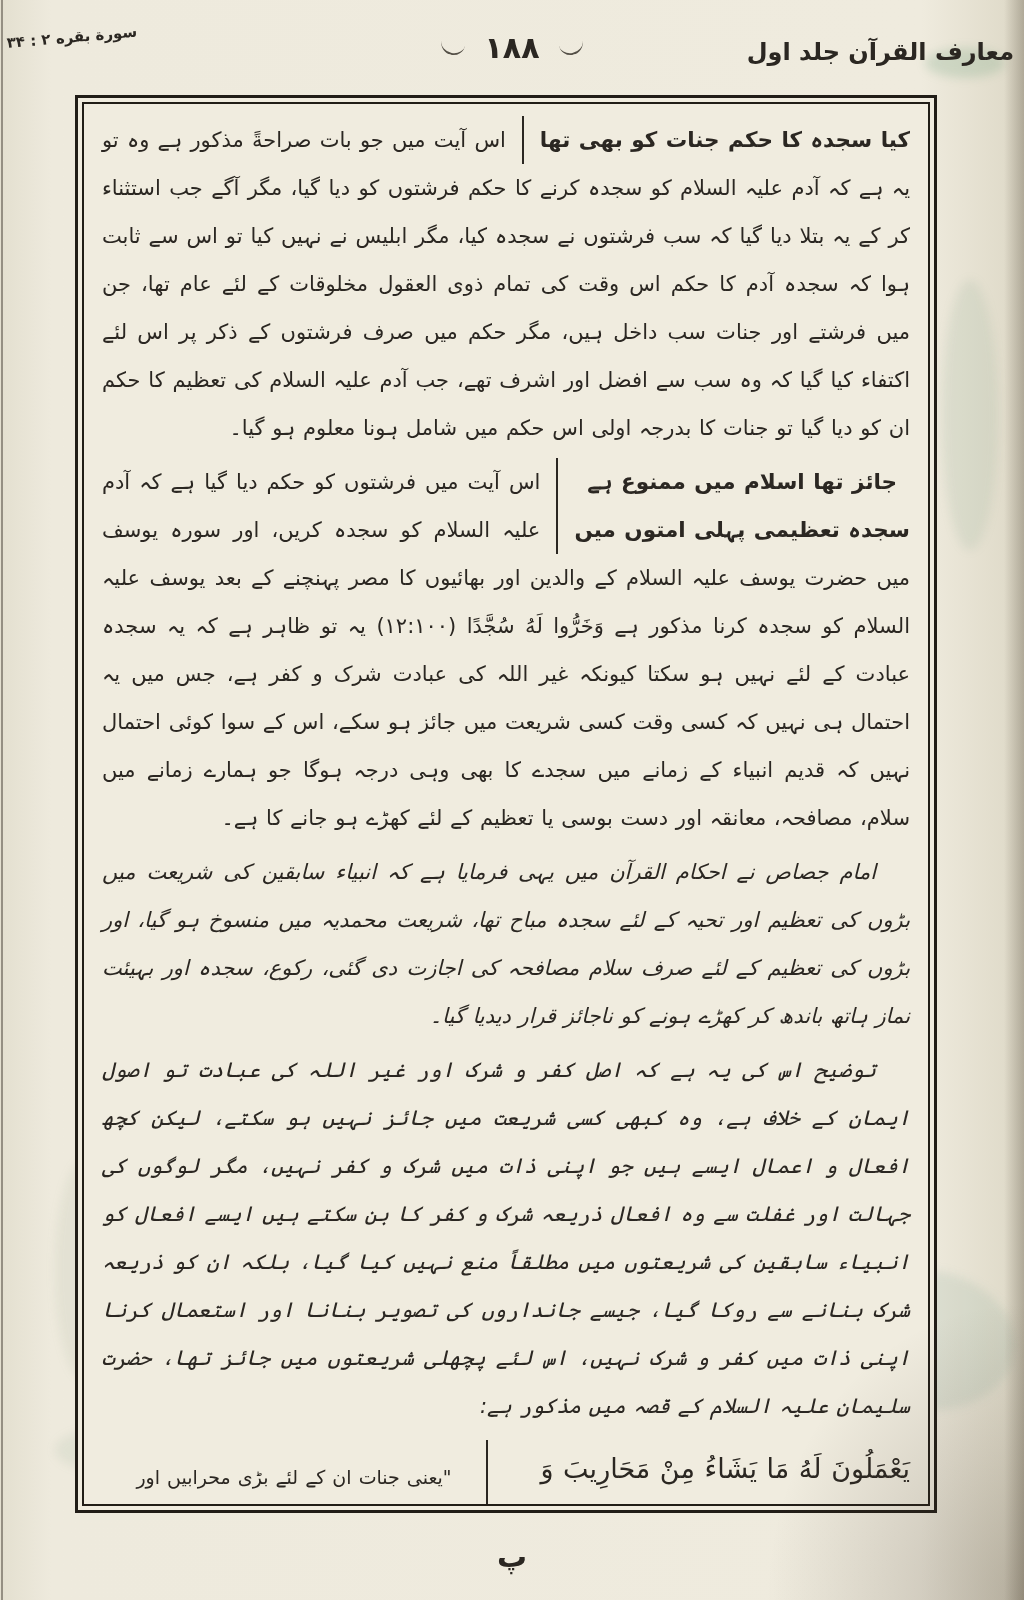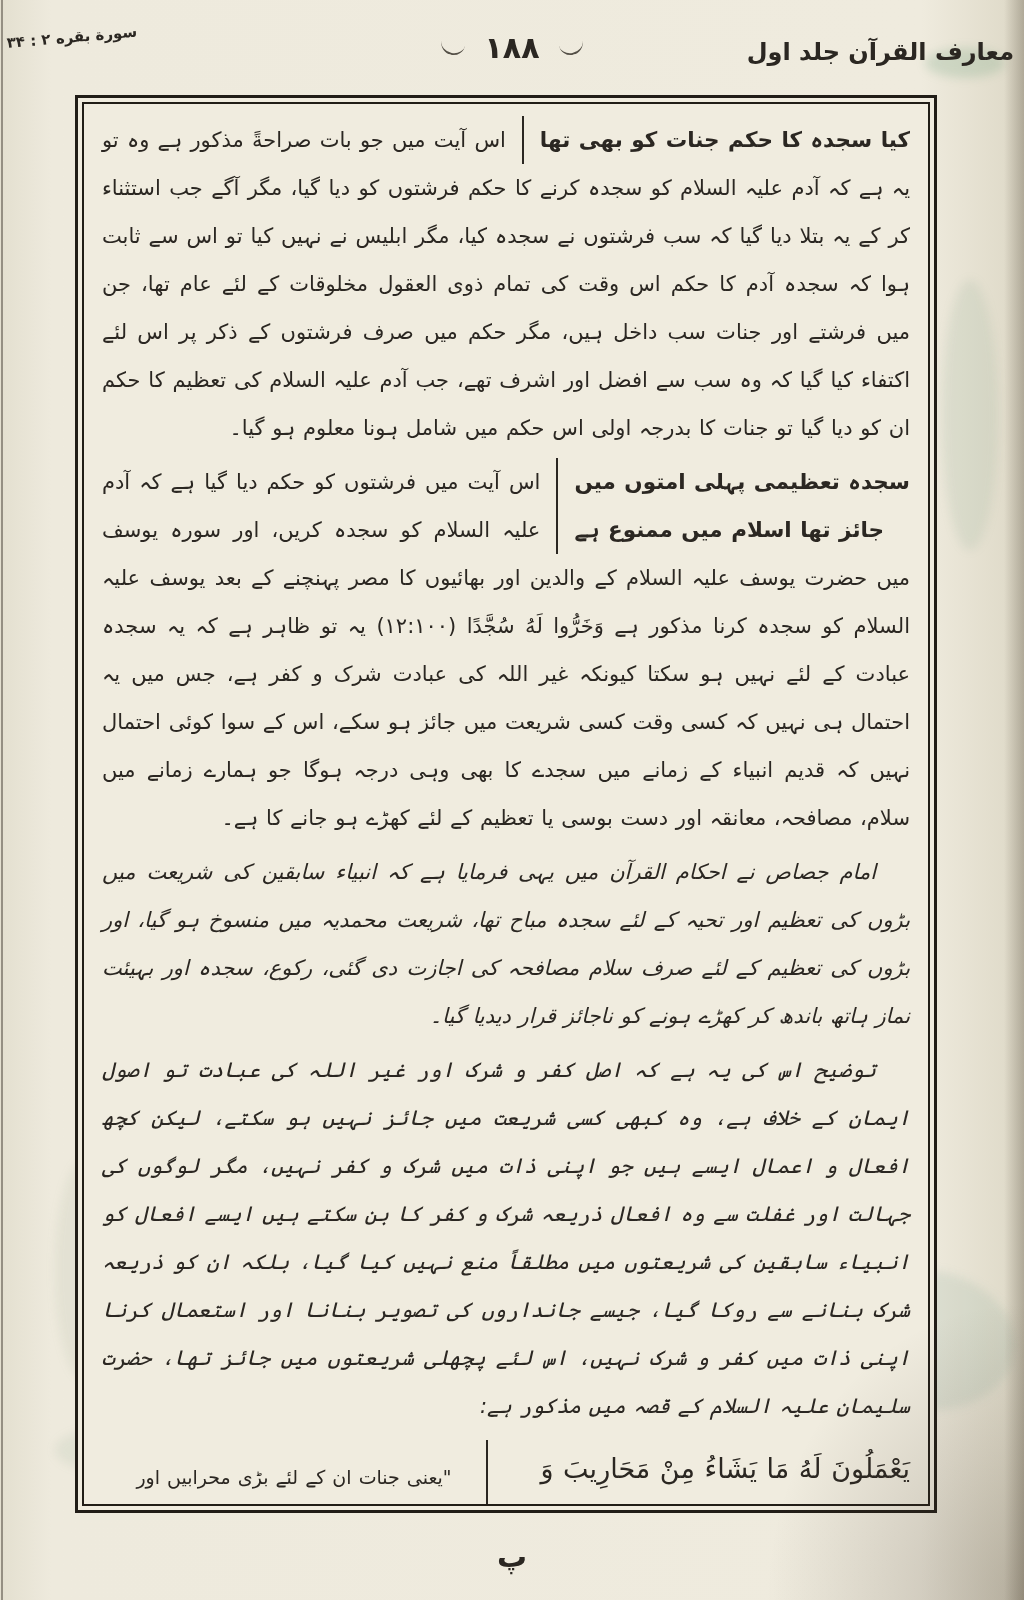--- a/index.html
+++ b/index.html
@@ -95,21 +95,21 @@
     line-height: 48px;
     word-spacing: 1px;
   }
   .para { margin: 0 0 6px 0; }
   .para.indent { text-indent: 34px; font-style: italic; }
 
   .side-heading {
     float: right;
     font-weight: bold;
     font-size: 21.5px;
-    text-align: left;
+    text-align: center;
     border-left: 2px solid #2b2722;
     padding-left: 16px;
     margin-left: 16px;
   }
   .side-heading .hl { display: block; line-height: 48px; }
 
   
   .verse-row {
     display: flex;
     direction: rtl;
@@ -173,22 +173,22 @@
       <article class="content">
 
         <p class="para">
           <span class="side-heading">
               <span class="hl">کیا سجدہ کا حکم جنات کو بھی تھا</span>
             </span><span>اس آیت میں جو بات صراحةً مذکور ہے وہ تو یہ ہے کہ آدم علیہ السلام کو سجدہ کرنے کا حکم فرشتوں کو دیا گیا، مگر آگے جب استثناء کر کے یہ بتلا دیا گیا کہ سب فرشتوں نے سجدہ کیا، مگر ابلیس نے نہیں کیا تو اس سے ثابت ہوا کہ سجدہ آدم کا حکم اس وقت کی تمام ذوی العقول مخلوقات کے لئے عام تھا، جن میں فرشتے اور جنات سب داخل ہیں، مگر حکم میں صرف فرشتوں کے ذکر پر اس لئے اکتفاء کیا گیا کہ وہ سب سے افضل اور اشرف تھے، جب آدم علیہ السلام کی تعظیم کا حکم ان کو دیا گیا تو جنات کا بدرجہ اولی اس حکم میں شامل ہونا معلوم ہو گیا۔</span>
         </p>
 
         <p class="para">
           <span class="side-heading">
+              <span class="hl">جائز تھا اسلام میں ممنوع ہے</span>
               <span class="hl">سجدہ تعظیمی پہلی امتوں میں</span>
-              <span class="hl">جائز تھا اسلام میں ممنوع ہے</span>
             </span><span>اس آیت میں فرشتوں کو حکم دیا گیا ہے کہ آدم علیہ السلام کو سجدہ کریں، اور سورہ یوسف میں حضرت یوسف علیہ السلام کے والدین اور بھائیوں کا مصر پہنچنے کے بعد یوسف علیہ السلام کو سجدہ کرنا مذکور ہے وَخَرُّوا لَهُ سُجَّدًا (۱۲:۱۰۰) یہ تو ظاہر ہے کہ یہ سجدہ عبادت کے لئے نہیں ہو سکتا کیونکہ غیر اللہ کی عبادت شرک و کفر ہے، جس میں یہ احتمال ہی نہیں کہ کسی وقت کسی شریعت میں جائز ہو سکے، اس کے سوا کوئی احتمال نہیں کہ قدیم انبیاء کے زمانے میں سجدے کا بھی وہی درجہ ہوگا جو ہمارے زمانے میں سلام، مصافحہ، معانقہ اور دست بوسی یا تعظیم کے لئے کھڑے ہو جانے کا ہے۔</span>
         </p>
 
         <p class="para indent">امام جصاص نے احکام القرآن میں یہی فرمایا ہے کہ انبیاء سابقین کی شریعت میں بڑوں کی تعظیم اور تحیہ کے لئے سجدہ مباح تھا، شریعت محمدیہ میں منسوخ ہو گیا، اور بڑوں کی تعظیم کے لئے صرف سلام مصافحہ کی اجازت دی گئی، رکوع، سجدہ اور بہیئت نماز ہاتھ باندھ کر کھڑے ہونے کو ناجائز قرار دیدیا گیا۔</p>
 
         <p class="para indent">توضیح اس کی یہ ہے کہ اصل کفر و شرک اور غیر اللہ کی عبادت تو اصول ایمان کے خلاف ہے، وہ کبھی کسی شریعت میں جائز نہیں ہو سکتے، لیکن کچھ افعال و اعمال ایسے ہیں جو اپنی ذات میں شرک و کفر نہیں، مگر لوگوں کی جہالت اور غفلت سے وہ افعال ذریعہ شرک و کفر کا بن سکتے ہیں ایسے افعال کو انبیاء سابقین کی شریعتوں میں مطلقاً منع نہیں کیا گیا، بلکہ ان کو ذریعہ شرک بنانے سے روکا گیا، جیسے جانداروں کی تصویر بنانا اور استعمال کرنا اپنی ذات میں کفر و شرک نہیں، اس لئے پچھلی شریعتوں میں جائز تھا، حضرت سلیمان علیہ السلام کے قصہ میں مذکور ہے:</p>
 
         <div class="verse-row">
           <div class="verse-arabic">
             <div class="ar-line1">یَعْمَلُونَ لَهُ مَا یَشَاءُ مِنْ مَحَارِیبَ وَ</div>

